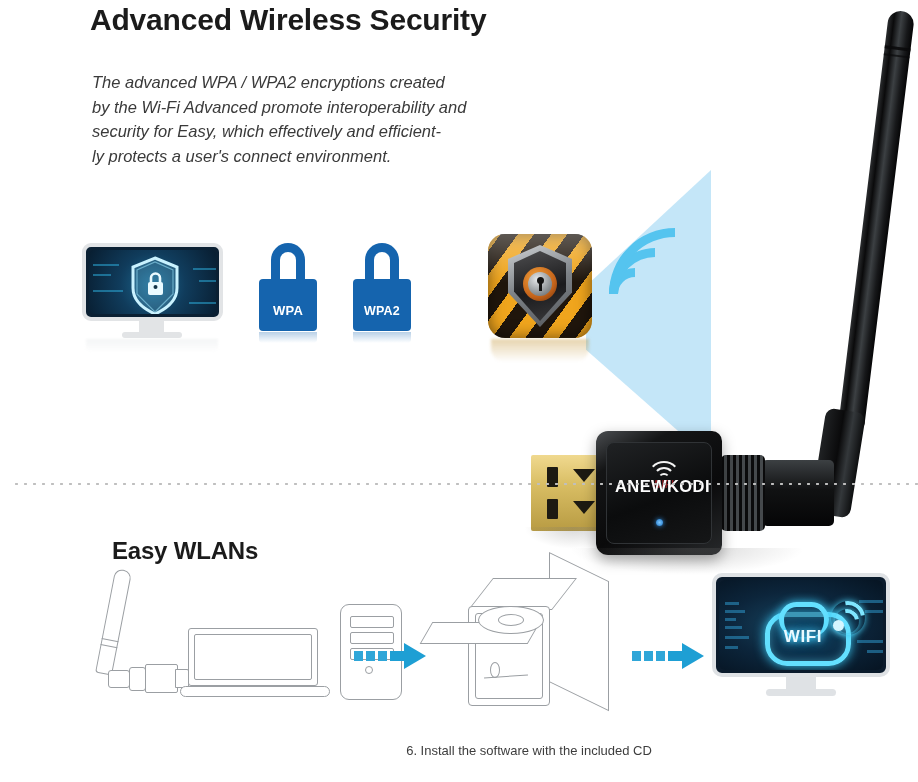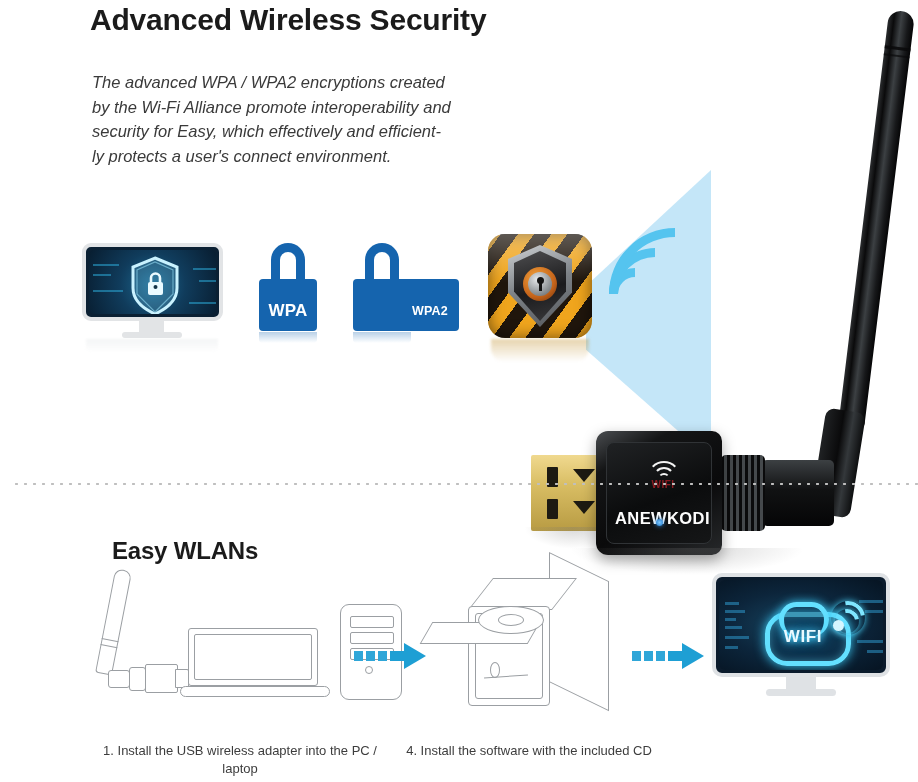--- a/index.html
+++ b/index.html
@@ -46,23 +46,23 @@
   
   .padlock{position:absolute;width:58px;height:100px;}
   #icon-wpa-lock{left:247px;top:243px;}
   #icon-wpa2-lock{left:341px;top:243px;}
   .lock-shackle{
     position:absolute;left:12px;top:0;width:34px;height:42px;box-sizing:border-box;
     border:9px solid #1564ae;border-bottom:none;border-radius:19px 19px 0 0;
   }
   .lock-body{
     position:absolute;left:0;top:36px;width:58px;height:52px;background:#1564ae;border-radius:4px;
-    color:#fff;font-size:17px;font-weight:bold;text-align:center;line-height:64px;letter-spacing:.2px;
-  }
-  #icon-wpa2-lock .lock-body{font-size:12.5px;padding-left:48px;}
+    color:#fff;font-size:13px;font-weight:bold;text-align:center;line-height:64px;letter-spacing:.2px;
+  }
+  #icon-wpa2-lock .lock-body{font-size:12.5px;}
   .lock-reflect{
     position:absolute;left:0;top:89px;width:58px;height:11px;
     background:linear-gradient(rgba(21,100,174,.30),rgba(21,100,174,0));
     border-radius:0 0 4px 4px;filter:blur(.6px);
   }
 
   
   #icon-shield-lock{position:absolute;left:476px;top:234px;width:104px;height:128px;}
   .sh-tile{
     position:absolute;left:0;top:0;width:104px;height:104px;border-radius:17px;overflow:hidden;
@@ -166,21 +166,21 @@
     border-bottom-color:transparent;border-left-color:transparent;border-right-color:transparent;
   }
   #logo-arc-3{left:0;top:0;width:30px;height:30px;}
   #logo-arc-2{left:6px;top:6px;width:18px;height:18px;}
   #logo-arc-1{left:11px;top:12px;width:8px;height:8px;}
   #logo-wifi-text{
     position:absolute;left:38px;top:36px;width:36px;text-align:center;
     font-size:10px;font-weight:bold;color:#8d1c22;letter-spacing:.5px;
   }
   #brand-anewkodi{
-    position:absolute;left:8px;top:66px;width:92px;text-align:center;
+    position:absolute;left:8px;top:34px;width:92px;text-align:center;
     color:#fdfdfd;font-size:16.5px;font-weight:bold;letter-spacing:.4px;
   }
   #led-indicator{
     position:absolute;left:49px;top:76px;width:7px;height:7px;border-radius:50%;
     background:radial-gradient(circle,#7ec8ff,#1a74c8);box-shadow:0 0 5px #2f8ee0;
   }
   #knurled-ring{
     position:absolute;left:709px;top:455px;width:44px;height:76px;border-radius:5px;
     background:repeating-linear-gradient(90deg,#0a0a0b 0 3px,#45494c 3px 6px);
   }
@@ -318,21 +318,21 @@
 </style>
 </head>
 <body>
 
 <div id="page">
 
   <div class="sec-title" id="title-security">Advanced Wireless Security</div>
 
   <div id="body-security">
     <div>The advanced WPA / WPA2 encryptions created</div>
-    <div>by the Wi-Fi Alliance promote interoperability and</div>
+    <div>by the Wi-Fi Advanced promote interoperability and</div>
     <div>security for Easy, which effectively and efficient-</div>
     <div>ly protects a user's connect environment.</div>
   </div>
 
   <div id="icon-monitor-shield">
     <div class="mon-bezel">
       <div class="mon-screen">
         <div class="circuit" style="left:4px;top:14px;width:26px;height:2px;"></div>
         <div class="circuit" style="left:4px;top:24px;width:18px;height:2px;"></div>
         <div class="circuit" style="left:4px;top:40px;width:30px;height:2px;"></div>
@@ -478,16 +478,15 @@
         <div id="wm-cloud-text">WIFI</div>
         <div class="wm-arc" id="wm-arc-1"></div>
         <div class="wm-arc" id="wm-arc-2"></div>
         <div id="wm-dot"></div>
       </div>
     </div>
     <div id="wm-neck"></div>
     <div id="wm-base"></div>
   </div>
 
-  <div class="step-caption" id="caption-step-1">1. Install the USB wireless adapter into the PC / laptop</div>
-  <div class="step-caption" id="caption-step-2">4. Install the software with the included CD</div>
+  <div class="step-caption" id="caption-step-2">6. Install the software with the included CD</div>
 
 </div>
 
 </body></html>

